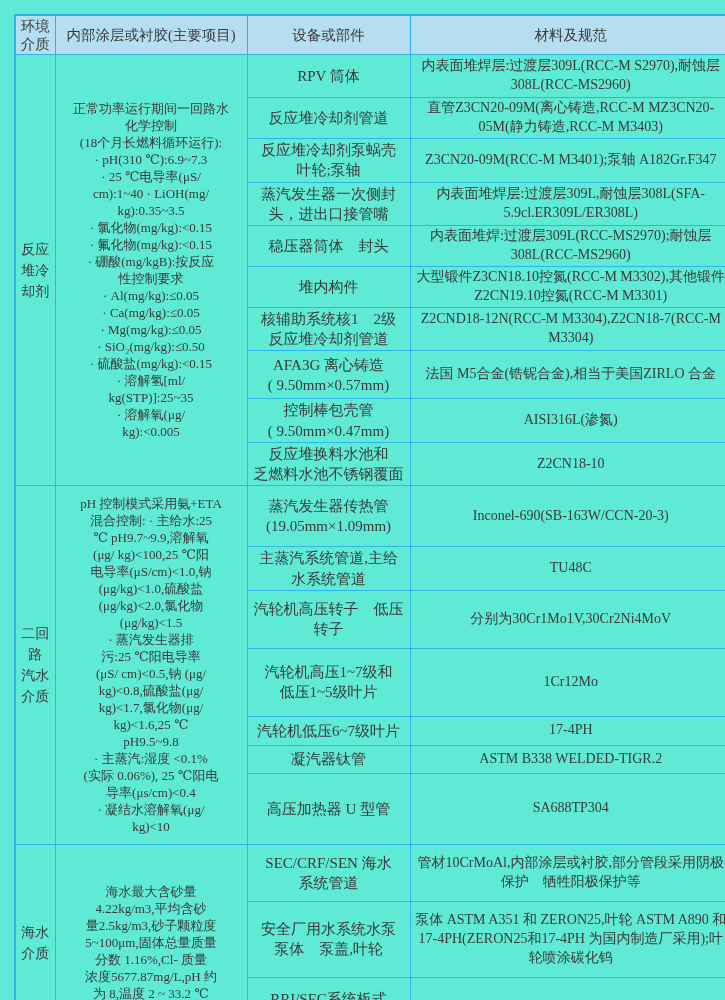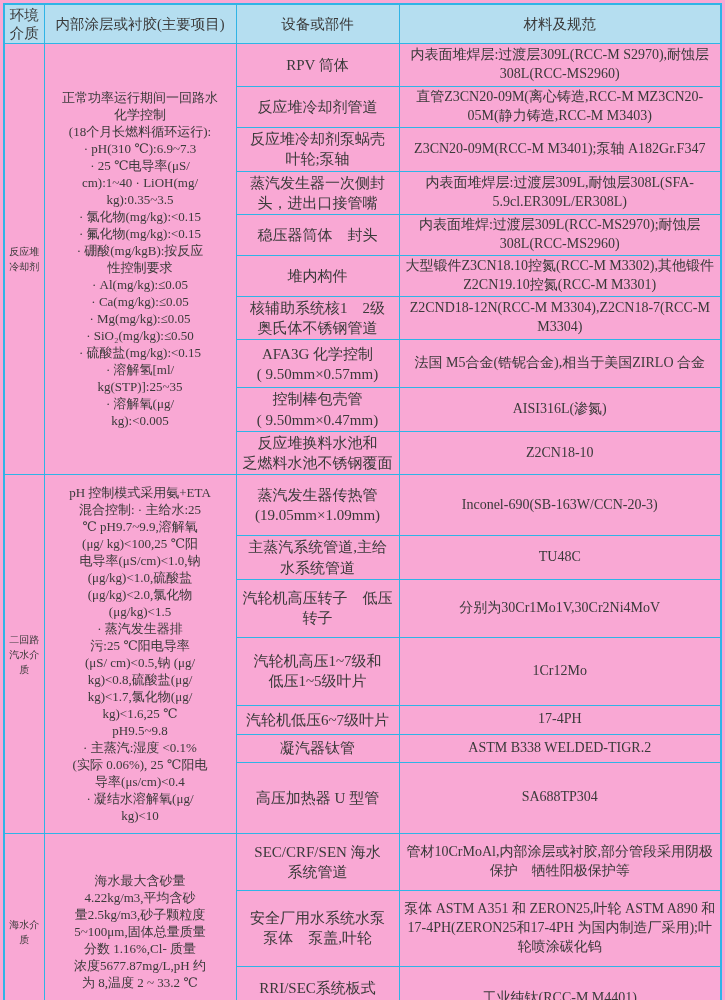--- a/index.html
+++ b/index.html
@@ -1,18 +1,18 @@
 <!DOCTYPE html>
 <html><head>
 <meta charset="utf-8">
 <style>
   html,body { margin:0; padding:0; background:#ffffff; }
   .page {
     width:725px; height:1000px; box-sizing:border-box;
-    background:#f9a8d4; padding:3px;
+    background:#5eead4; padding:14px;
     font-family:"Liberation Serif","DejaVu Serif",serif;
   }
   table.spec {
     width:719px; height:994px;
     border-collapse:collapse; table-layout:fixed;
     border:2px solid #2fb4e6;
     color:#3a3a3a;
   }
   table.spec th, table.spec td {
     border:1px solid #2fb4e6;
@@ -20,21 +20,21 @@
     padding:1px 4px; overflow:hidden;
     overflow-wrap:break-word;
   }
   thead th {
     background:#b5def0;
     font-weight:normal;
     font-size:14.5px;
     line-height:1.25;
   }
   td.medium {
-    font-size:10px; line-height:1.5;
+    font-size:14px; line-height:1.5;
     white-space:pre-line; padding:1px 2px;margin-left:44px;
   }
   td.ctrl {
     font-size:13px; line-height:1.31;
     white-space:pre-line; padding:1px 3px;
   }
   td.equip {
     font-size:15px; line-height:1.35;
     white-space:pre-line;
   }
@@ -105,25 +105,25 @@
       <tr style="height:40px">
         <td class="equip">稳压器筒体　封头</td>
         <td class="mat">内表面堆焊:过渡层309L(RCC-MS2970);耐蚀层308L(RCC-MS2960)</td>
       </tr>
       <tr style="height:41px">
         <td class="equip">堆内构件</td>
         <td class="mat">大型锻件Z3CN18.10控氮(RCC-M M3302),其他锻件Z2CN19.10控氮(RCC-M M3301)</td>
       </tr>
       <tr style="height:41px">
         <td class="equip">核辅助系统核1　2级
-奥氏体不锈钢管道</td>
+反应堆冷却剂管道</td>
         <td class="mat">Z2CND18-12N(RCC-M M3304),Z2CN18-7(RCC-M M3304)</td>
       </tr>
       <tr style="height:48px">
-        <td class="equip">AFA3G 化学控制
+        <td class="equip">AFA3G 离心铸造
 ( 9.50mm×0.57mm)</td>
         <td class="mat">法国 M5合金(锆铌合金),相当于美国ZIRLO 合金</td>
       </tr>
       <tr style="height:41px">
         <td class="equip">控制棒包壳管
 ( 9.50mm×0.47mm)</td>
         <td class="mat">AISI316L(渗氮)</td>
       </tr>
       <tr style="height:40px">
         <td class="equip">反应堆换料水池和

